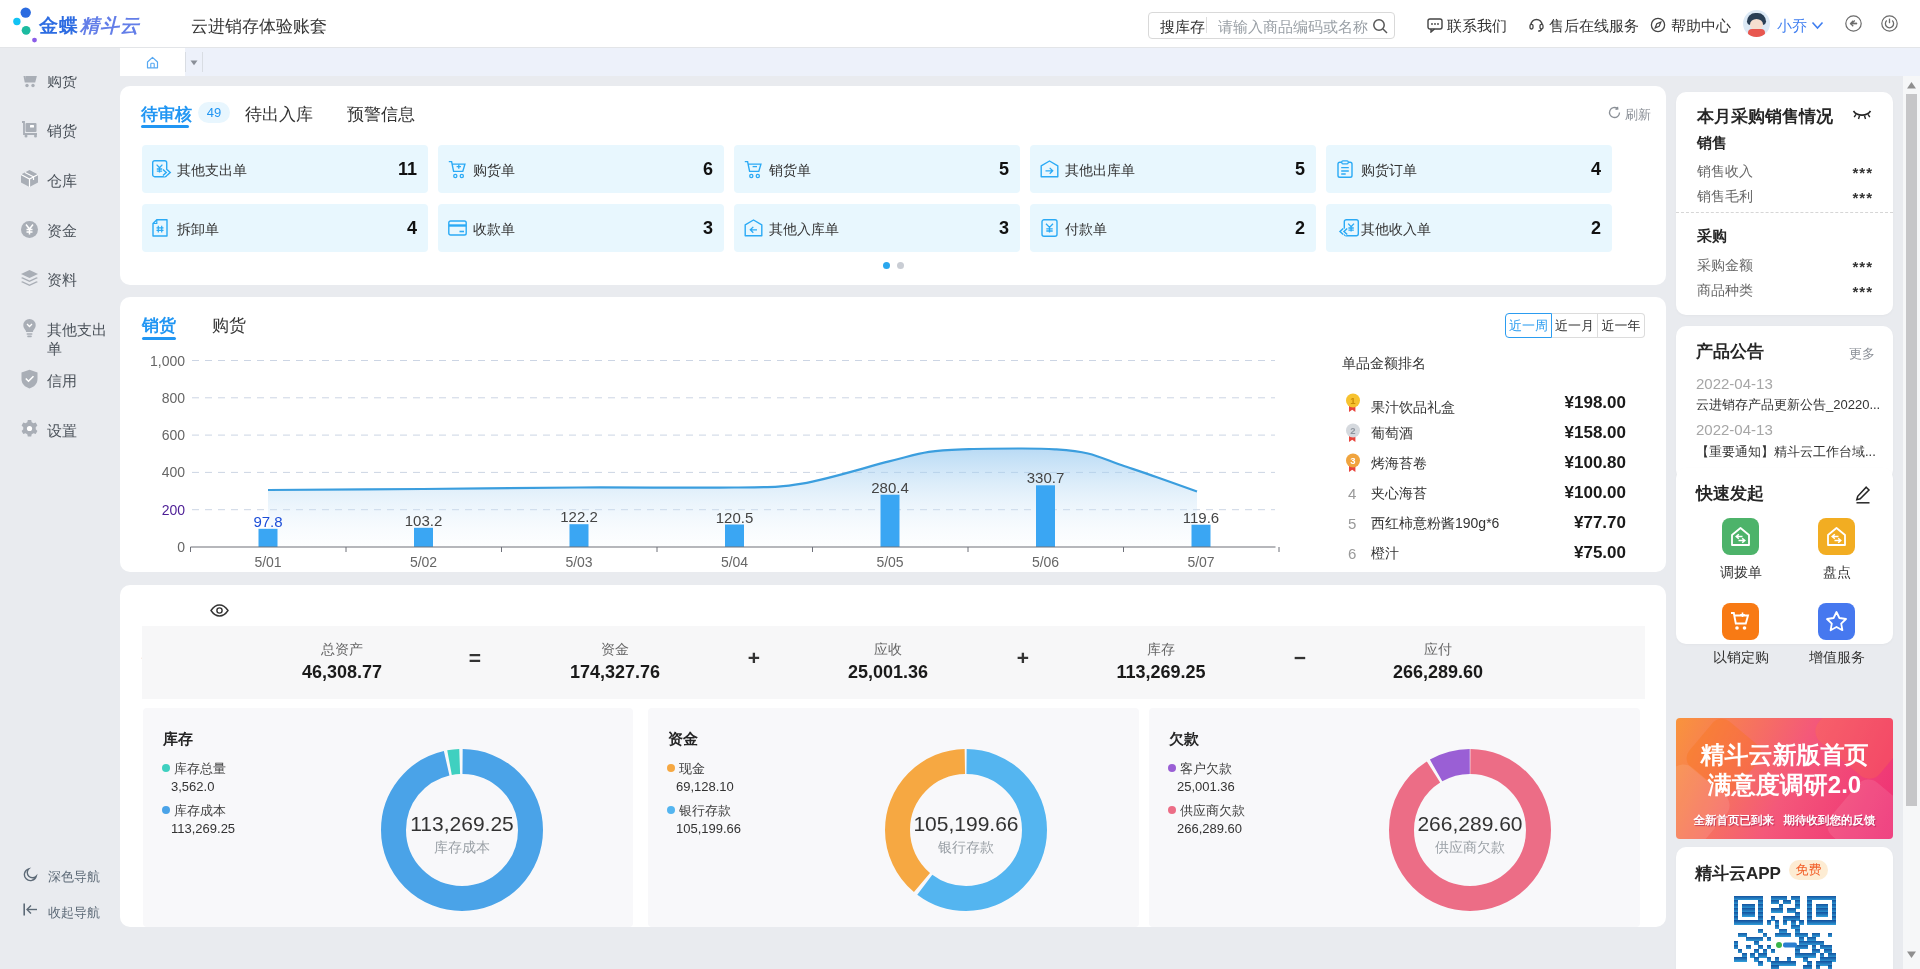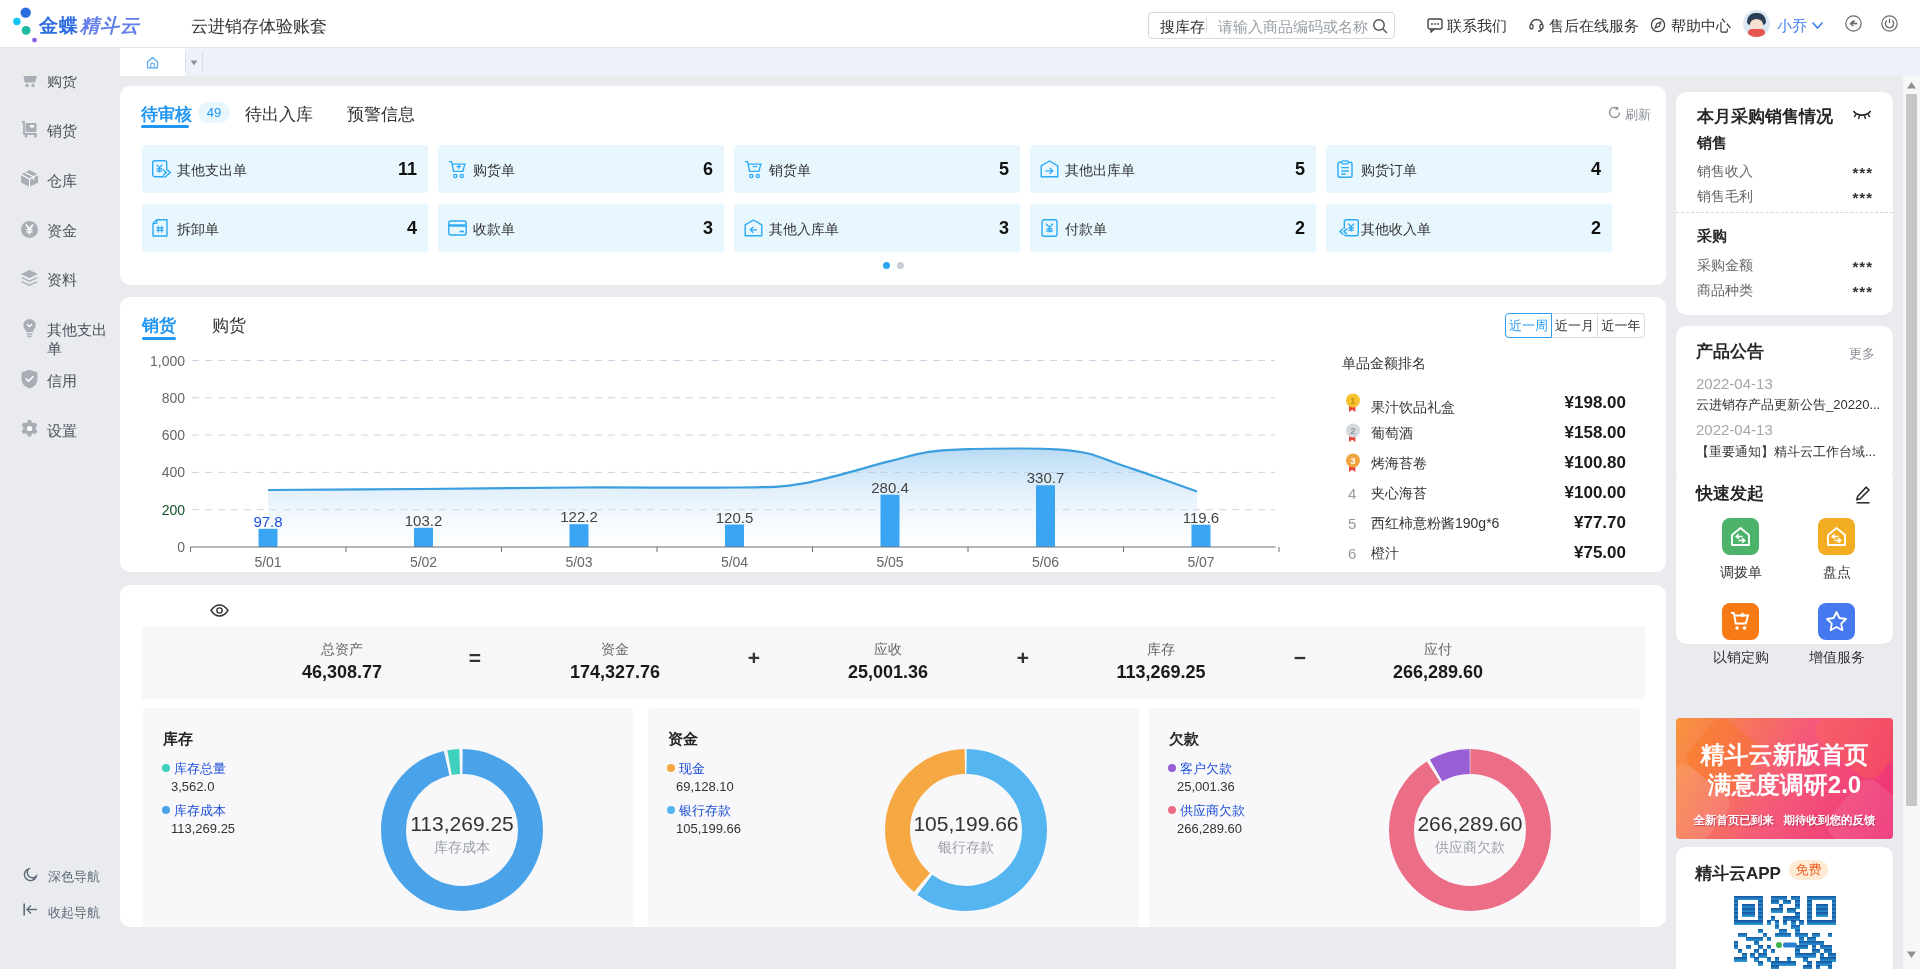--- a/index.html
+++ b/index.html
@@ -17,21 +17,21 @@
   
   .panel { position:absolute; background:#fff; border-radius:10px; }
   .bluecard { position:absolute; width:286px; height:48px; background:#e8f7fe; border-radius:4px; }
   .bluecard .t { position:absolute; left:35px; top:17px; font-size:14px; color:#333; }
   .bluecard .n { position:absolute; right:11px; top:14px; font-size:18px; font-weight:bold; color:#111; }
   .bluecard svg { position:absolute; left:10px; top:15px; }
   .sideCard { position:absolute; left:1676px; width:217px; background:#fff; border-radius:10px; box-shadow:0 1px 3px rgba(0,0,0,0.03); }
   .srow { position:absolute; left:21px; font-size:14px; color:#666; }
   .stars { position:absolute; right:20px; font-size:15px; font-weight:bold; color:#333; letter-spacing:1px; }
   .legDot { position:absolute; width:8px; height:8px; border-radius:50%; }
-  .legT { position:absolute; font-size:13px; color:#1d4ed8; }
+  .legT { position:absolute; font-size:13px; color:#404040; }
   .legV { position:absolute; font-size:13px; color:#333; }
 </style>
 </head>
 <body>
 
 <div id="header">
   <svg class="abs" style="left:10px;top:0" width="45" height="48" viewBox="0 0 45 48">
     <circle cx="15.7" cy="12.6" r="5.2" fill="#2b6be0"></circle>
     <circle cx="6.9" cy="21.5" r="3.7" fill="#12c3f4"></circle>
     <circle cx="16.1" cy="30.3" r="4.4" fill="#1cbba0"></circle>
@@ -291,21 +291,21 @@
   <div class="abs" style="left:92px;top:17px;font-size:17px;color:#333;">购货</div>
 
   <div class="abs" style="left:1385px;top:16px;width:47px;height:25px;border:1px solid #2b9cf0;border-radius:4px 0 0 4px;color:#2b9cf0;font-size:13px;text-align:center;line-height:23px;z-index:2;">近一周</div>
   <div class="abs" style="left:1432px;top:16px;width:46px;height:25px;border:1px solid #dcdcdc;border-left:none;color:#333;font-size:13px;text-align:center;line-height:23px;">近一月</div>
   <div class="abs" style="left:1478px;top:16px;width:47px;height:25px;border:1px solid #dcdcdc;border-left:none;border-radius:0 4px 4px 0;color:#333;font-size:13px;text-align:center;line-height:23px;">近一年</div>
 
   <div class="abs" style="left:0;top:55.5px;width:65px;text-align:right;font-size:14px;color:#666;">1,000</div>
   <div class="abs" style="left:0;top:92.8px;width:65px;text-align:right;font-size:14px;color:#666;">800</div>
   <div class="abs" style="left:0;top:130.1px;width:65px;text-align:right;font-size:14px;color:#666;">600</div>
   <div class="abs" style="left:0;top:167.4px;width:65px;text-align:right;font-size:14px;color:#666;">400</div>
-  <div class="abs" style="left:0;top:204.7px;width:65px;text-align:right;font-size:14px;color:#14532d;">200</div>
+  <div class="abs" style="left:0;top:204.7px;width:65px;text-align:right;font-size:14px;color:#4c1d95;">200</div>
   <div class="abs" style="left:0;top:242px;width:65px;text-align:right;font-size:14px;color:#666;">0</div>
 
   <svg class="abs" style="left:0;top:0" width="1546" height="280" viewBox="0 0 1546 280">
     <defs>
       <linearGradient id="areaG" x1="0" y1="0" x2="0" y2="1">
         <stop offset="0" stop-color="#8ec4ee" stop-opacity="0.62"></stop>
         <stop offset="1" stop-color="#eaf4fc" stop-opacity="0.1"></stop>
       </linearGradient>
     </defs>
     <g stroke="#ccd5e4" stroke-dasharray="7 6">

